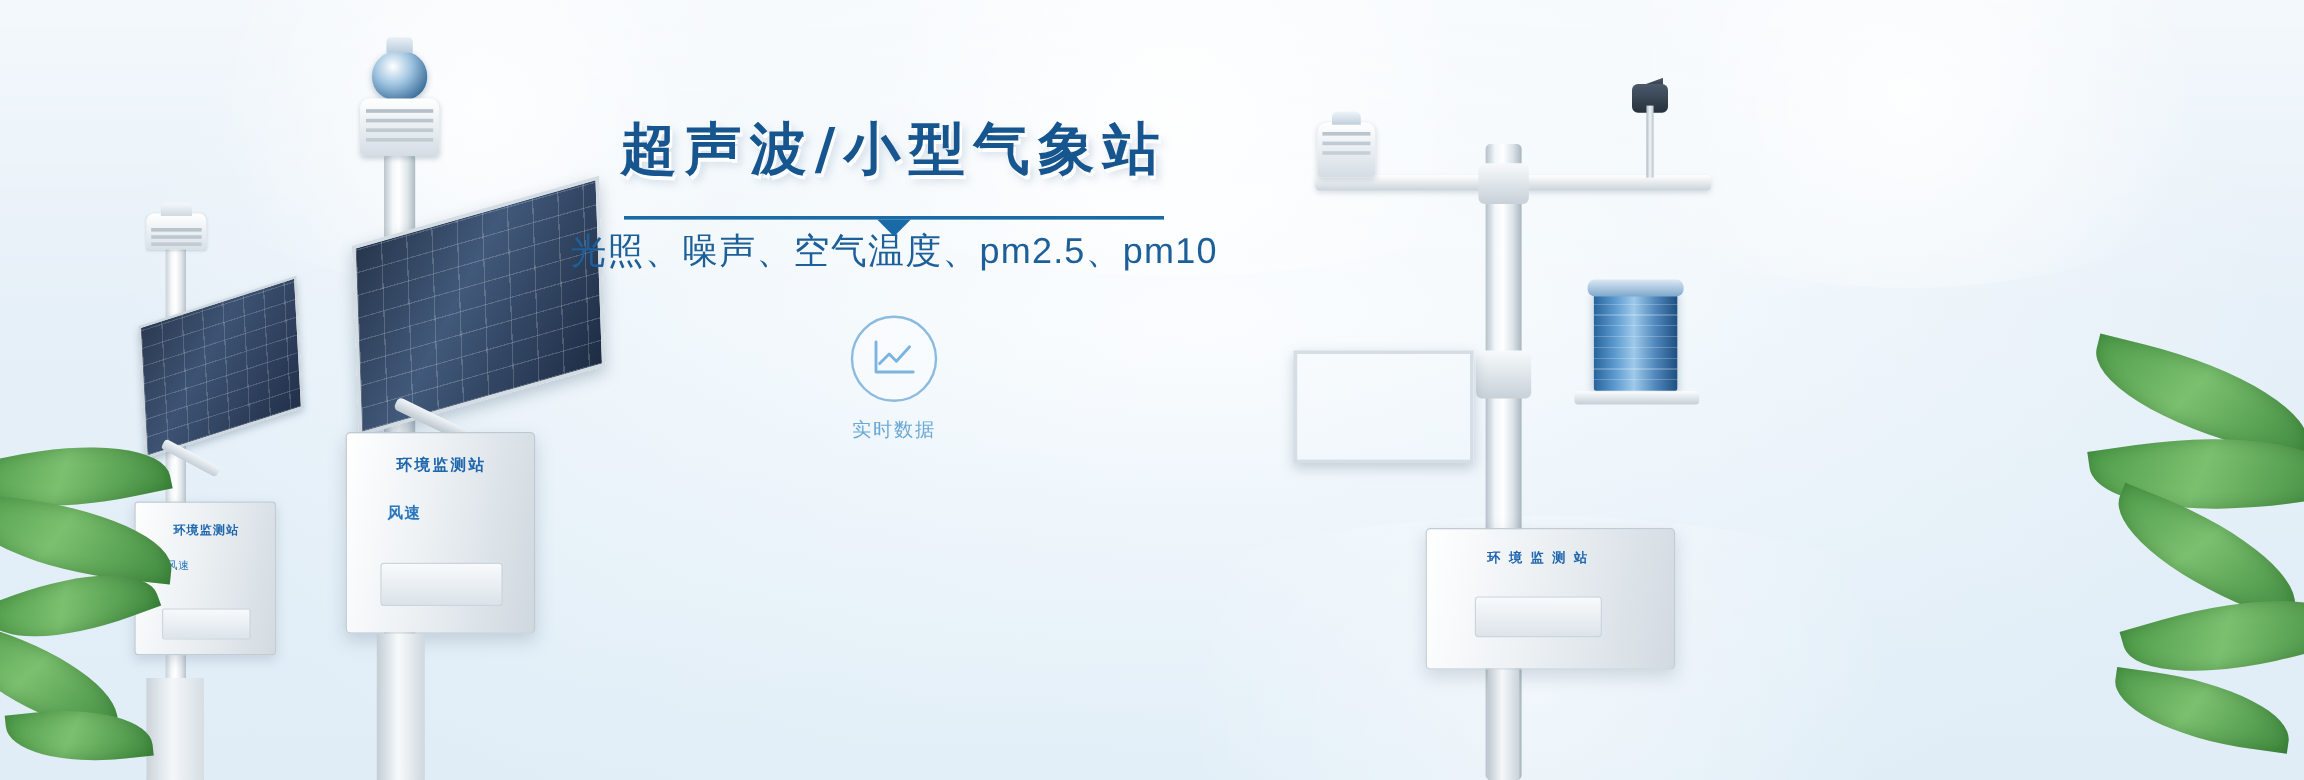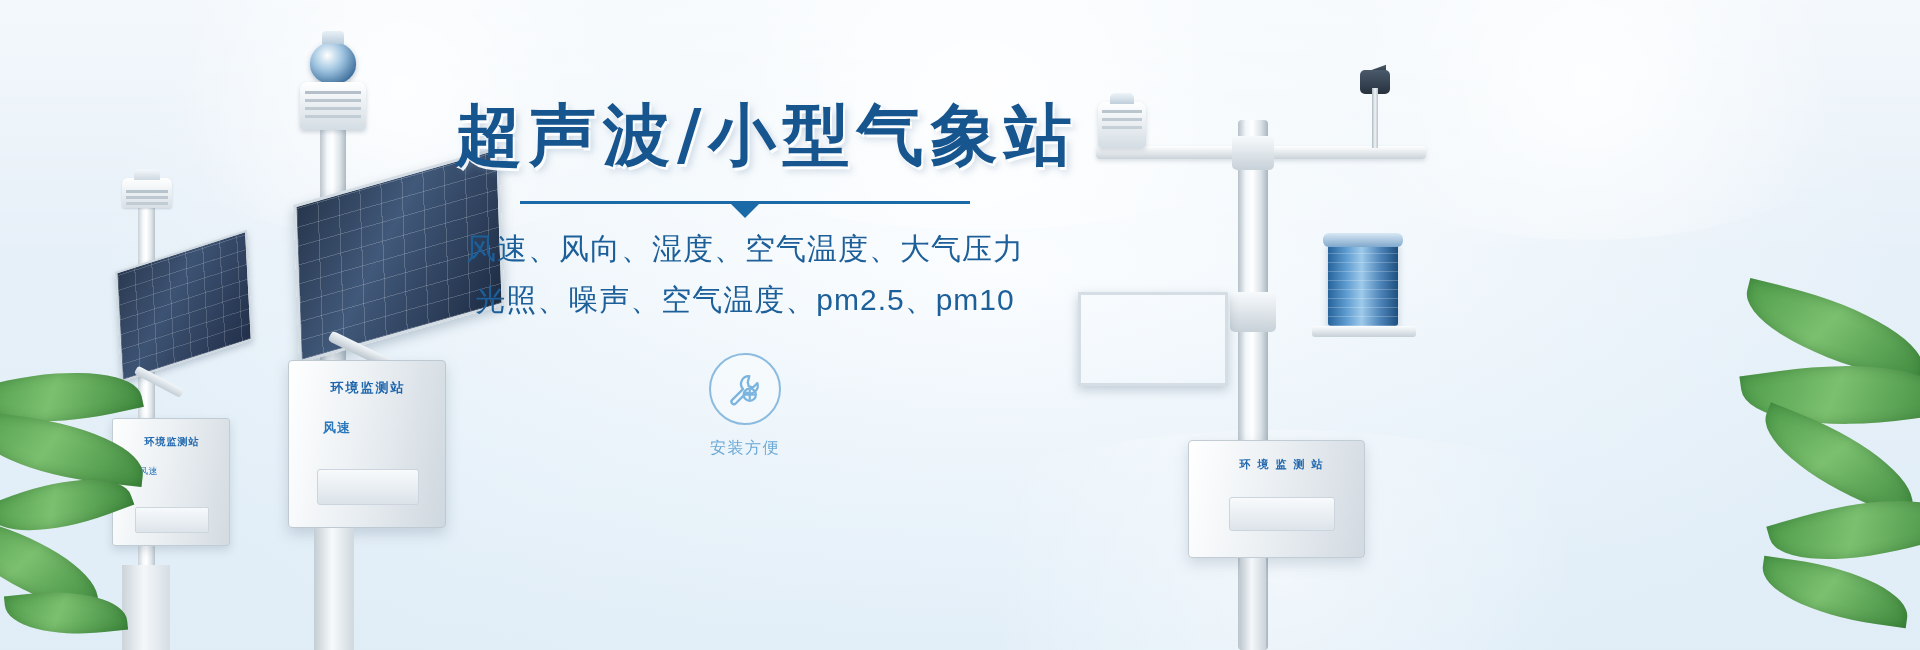--- a/index.html
+++ b/index.html
@@ -235,21 +235,21 @@
   .panel-c {
     position:absolute; left:18px; top:252px; width:150px; height:94px;
     background:
       repeating-linear-gradient(90deg, rgba(255,255,255,.2) 0 1px, rgba(0,0,0,0) 1px 30px),
       repeating-linear-gradient(0deg, rgba(255,255,255,.2) 0 1px, rgba(0,0,0,0) 1px 30px),
       linear-gradient(118deg,#2c3f59 0%,#476램 0%,#47608a 45%,#22334d 100%);
     border:3px solid #d6dee5;
     box-shadow:0 4px 10px rgba(70,95,120,.28);
   }
   .box-c {
-    position:absolute; left:128px; top:400px; width:177px; height:118px;
+    position:absolute; left:128px; top:400px; width:208px; height:118px;
     background:linear-gradient(100deg,#ffffff 0%,#eef2f5 40%,#d2dae1 100%);
     border:1px solid #c2ccd4; border-radius:4px;
     box-shadow:0 6px 14px rgba(90,110,130,.22);
   }
   .box-c .lbl {
     position:absolute; left:14px; top:16px; width:158px;
     text-align:center; font-size:11px; letter-spacing:2px;
     color:#1f66ad; font-weight:700;
   }
   .box-c .vent {
@@ -284,21 +284,21 @@
   .leaf-right span:nth-child(4){ right:-26px;top:200px;width:185px;height:60px; transform:rotate(-16deg); }
   .leaf-right span:nth-child(5){ right:20px;top:266px;width:150px; height:52px; transform:rotate(8deg); }
 
   
   .content {
     position:absolute; left:455px; top:100px; width:580px;
     text-align:center; z-index:5;
   }
   .headline {
     font-family:"DejaVu Sans","Liberation Sans", sans-serif;
-    font-size:67px; font-weight:700; line-height:1.06;
+    font-size:47px; font-weight:700; line-height:1.06;
     color:#17558f; letter-spacing:7px;
     text-shadow:2px 3px 0 rgba(255,255,255,.92), 4px 5px 7px rgba(120,150,180,.35);
     white-space:nowrap;
   }
   .divider {
     position:relative; margin:30px auto 0; width:450px; height:3px;
     background:#1b6aa8;
   }
   .divider .tri {
     position:absolute; left:50%; top:3px; transform:translateX(-50%);
@@ -404,34 +404,32 @@
       <span></span>
   </div>
 
   <div class="content">
     <div class="headline">超声波/小型气象站</div>
 
     <div class="divider">
       <div class="tri"></div>
     </div>
 
-    <div class="sub">风速、风向、湿度、空气温度、大气压力</div>
     <div class="sub" style="margin-top:4px;">光照、噪声、空气温度、pm2.5、pm10</div>
 
     <div class="features">
-
-
-
 
       <div class="feature">
         <div class="circle">
-          <svg width="38" height="38" viewBox="0 0 40 40" fill="none" stroke="#7bb4df" stroke-width="2.4" stroke-linecap="round" stroke-linejoin="round">
-            <path d="M24.5 6.5 a8.2 8.2 0 0 0 -6.6 13.6 L6.5 31.5 a2.6 2.6 0 0 0 3.7 3.7 L21.6 23.8 A8.2 8.2 0 0 0 33 13.8 l-4.6 4.6 -4.4 -1.1 -1.1 -4.4 z"></path>
-            <circle cx="25" cy="26" r="6.4"></circle>
-            <path d="M25 21.6 v8.8 M20.6 26 h8.8"></path>
+          <svg width="38" height="34" viewBox="0 0 38 34" fill="none" stroke="#7bb4df" stroke-width="2.4" stroke-linecap="round" stroke-linejoin="round">
+            <path d="M4 3 V28 H35"></path>
+            <path d="M7 21 L15 13 L21 19 L32 7"></path>
           </svg>
         </div>
-        <div class="cap">安装方便</div>
+        <div class="cap">实时数据</div>
       </div>
 
+
+
+
     </div>
   </div>
 </div>
 
 </body></html>

